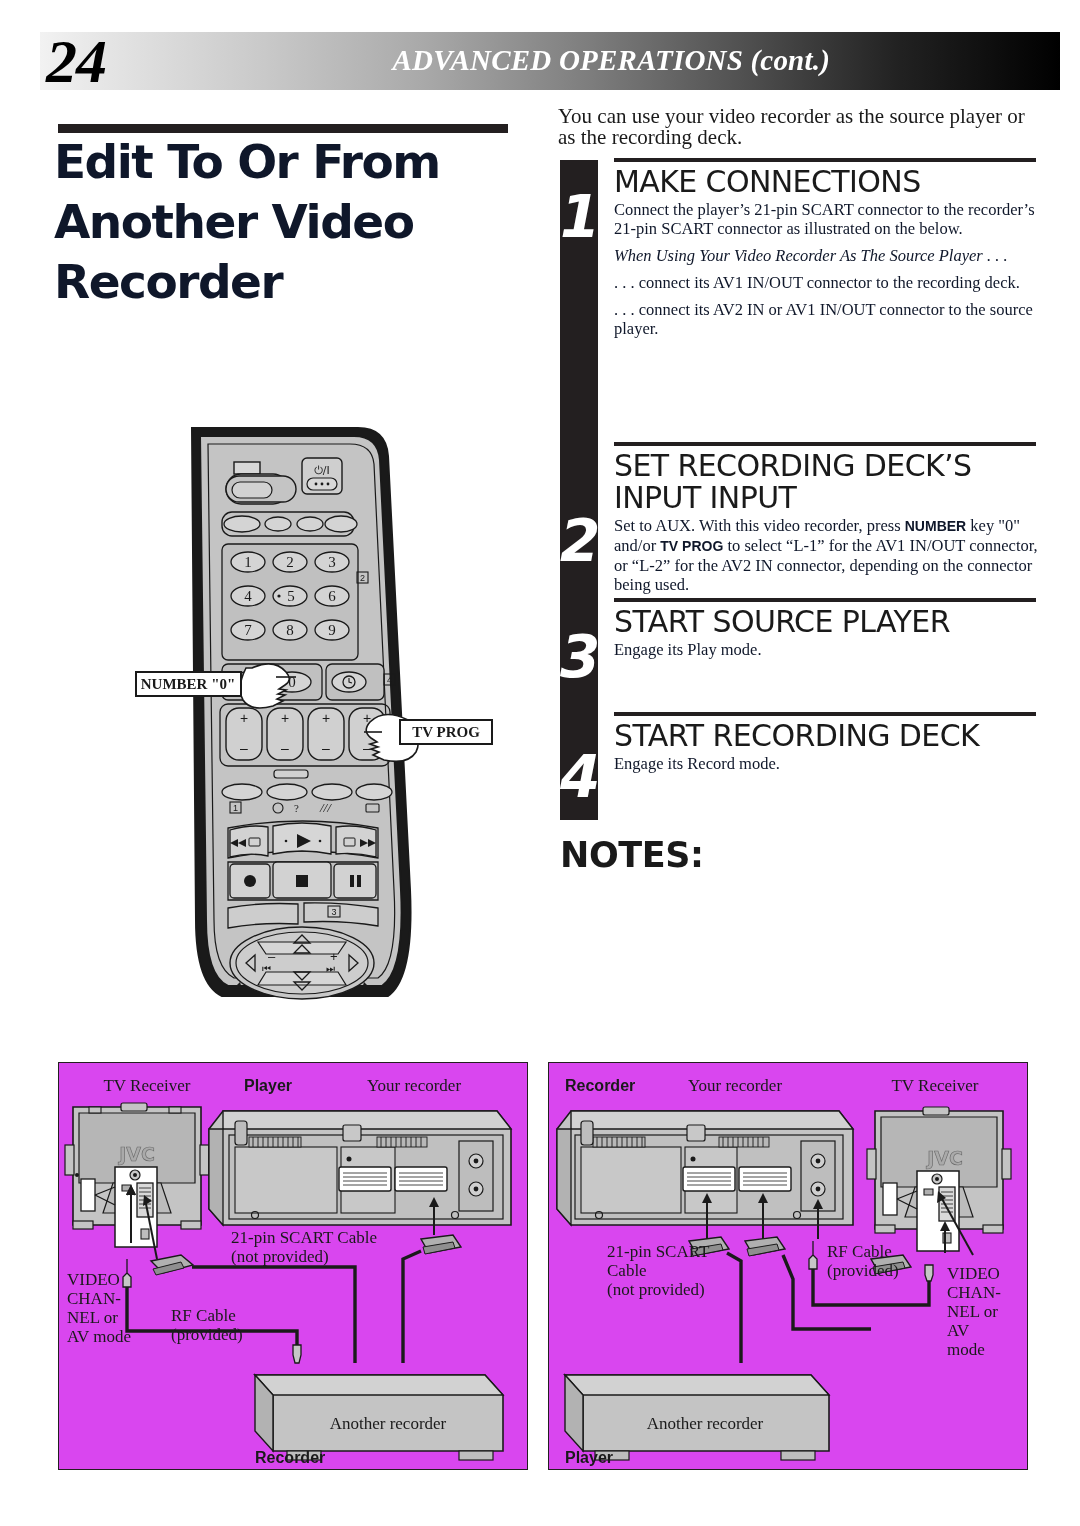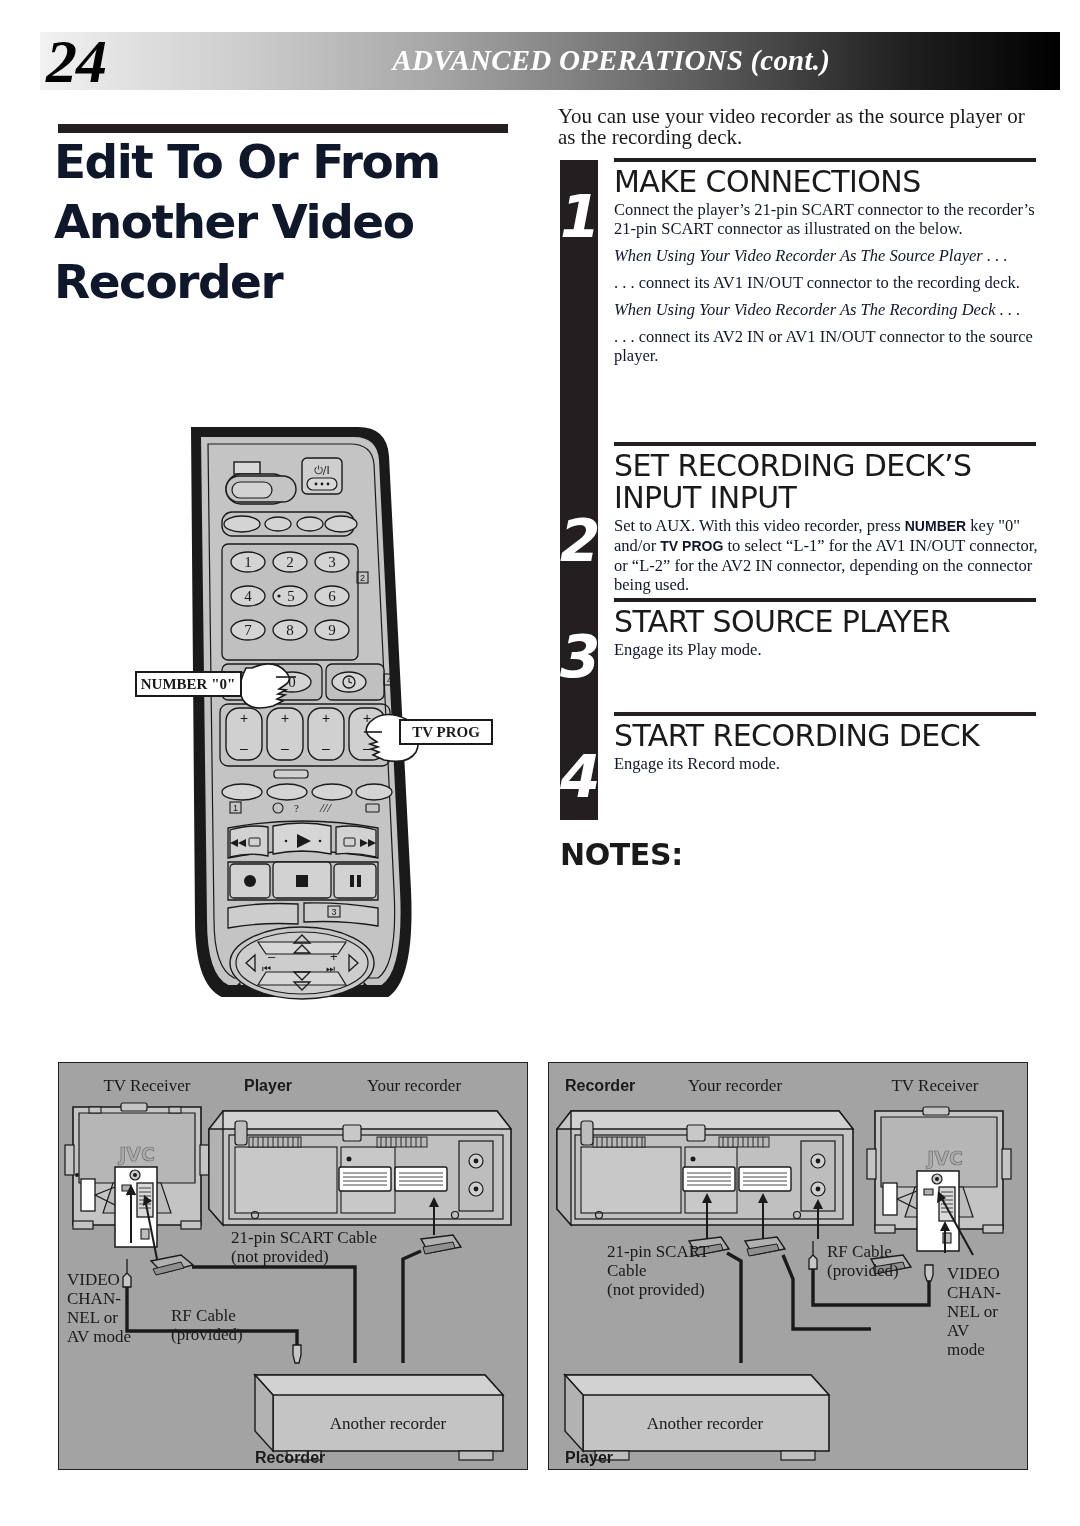--- a/index.html
+++ b/index.html
@@ -71,33 +71,33 @@
   .step p{
     margin:0 0 8px 0;
     font-family:"Liberation Serif", serif;
     font-size:16.5px;line-height:19px;color:#0f172a;
   }
   .step p.ital{font-style:italic;}
   .step p b{font-family:Liberation Sans, sans-serif;font-weight:700;font-size:14px;}
 
   .notes-title{
     position:absolute;left:560px;top:840px;
-    font-family:"DejaVu Sans", sans-serif;font-weight:700;font-size:30px;line-height:30px;
+    font-family:"DejaVu Sans", sans-serif;font-weight:700;font-size:35px;line-height:30px;
     letter-spacing:-.4px;color:#1a1a1a;
   }
   .notes{
     position:absolute;left:553px;top:872px;width:490px;
     font-family:"Liberation Serif", serif;font-style:italic;
     font-size:16.5px;line-height:19.5px;color:#1a1a1a;
   }
   .notes .li{position:relative;padding-left:17px;margin-bottom:1px;}
   .notes .li:before{content:"\2022";position:absolute;left:0;top:-1px;font-style:normal;font-size:15px;}
 
   
-  .panel{position:absolute;border:1.5px solid #231f20;background:#a3a3a3;}
+  .panel{position:absolute;border:1.5px solid #231f20;background:#d946ef;}
   #panel-left{left:58px;top:1062px;width:468px;height:406px;}
   #panel-right{left:548px;top:1062px;width:478px;height:406px;}
 
   svg{display:block;overflow:visible;}
 </style>
 </head>
 <body>
 
 <div class="page">
 
@@ -277,21 +277,20 @@
   <div class="stepnum" style="top:512px">2</div>
   <div class="stepnum" style="top:628px">3</div>
   <div class="stepnum" style="top:748px">4</div>
 
   <div class="step" style="top:158px">
     <div class="rule"></div>
     <h2>MAKE CONNECTIONS</h2>
     <p>Connect the player’s 21-pin SCART connector to the recorder’s 21-pin SCART connector as illustrated on the below.</p>
     <p class="ital">When Using Your Video Recorder As The Source Player . . .</p>
     <p>. . . connect its AV1 IN/OUT connector to the recording deck.</p>
-    <p class="ital">When Using Your Video Recorder As The Recording Deck . . .</p>
     <p> . . . connect its AV2 IN or AV1 IN/OUT connector to the source player.</p>
   </div>
 
   <div class="step" style="top:442px">
     <div class="rule"></div>
     <h2>SET RECORDING DECK’S INPUT INPUT</h2>
     <p><span>Set to AUX. With this video recorder, press </span><b>NUMBER</b><span> key "0" and/or </span><b>TV PROG</b><span> to select “L-1” for the AV1 IN/OUT connector, or “L-2” for the AV2 IN connector, depending on the connector being used.</span></p>
   </div>
 
   <div class="step" style="top:598px">

